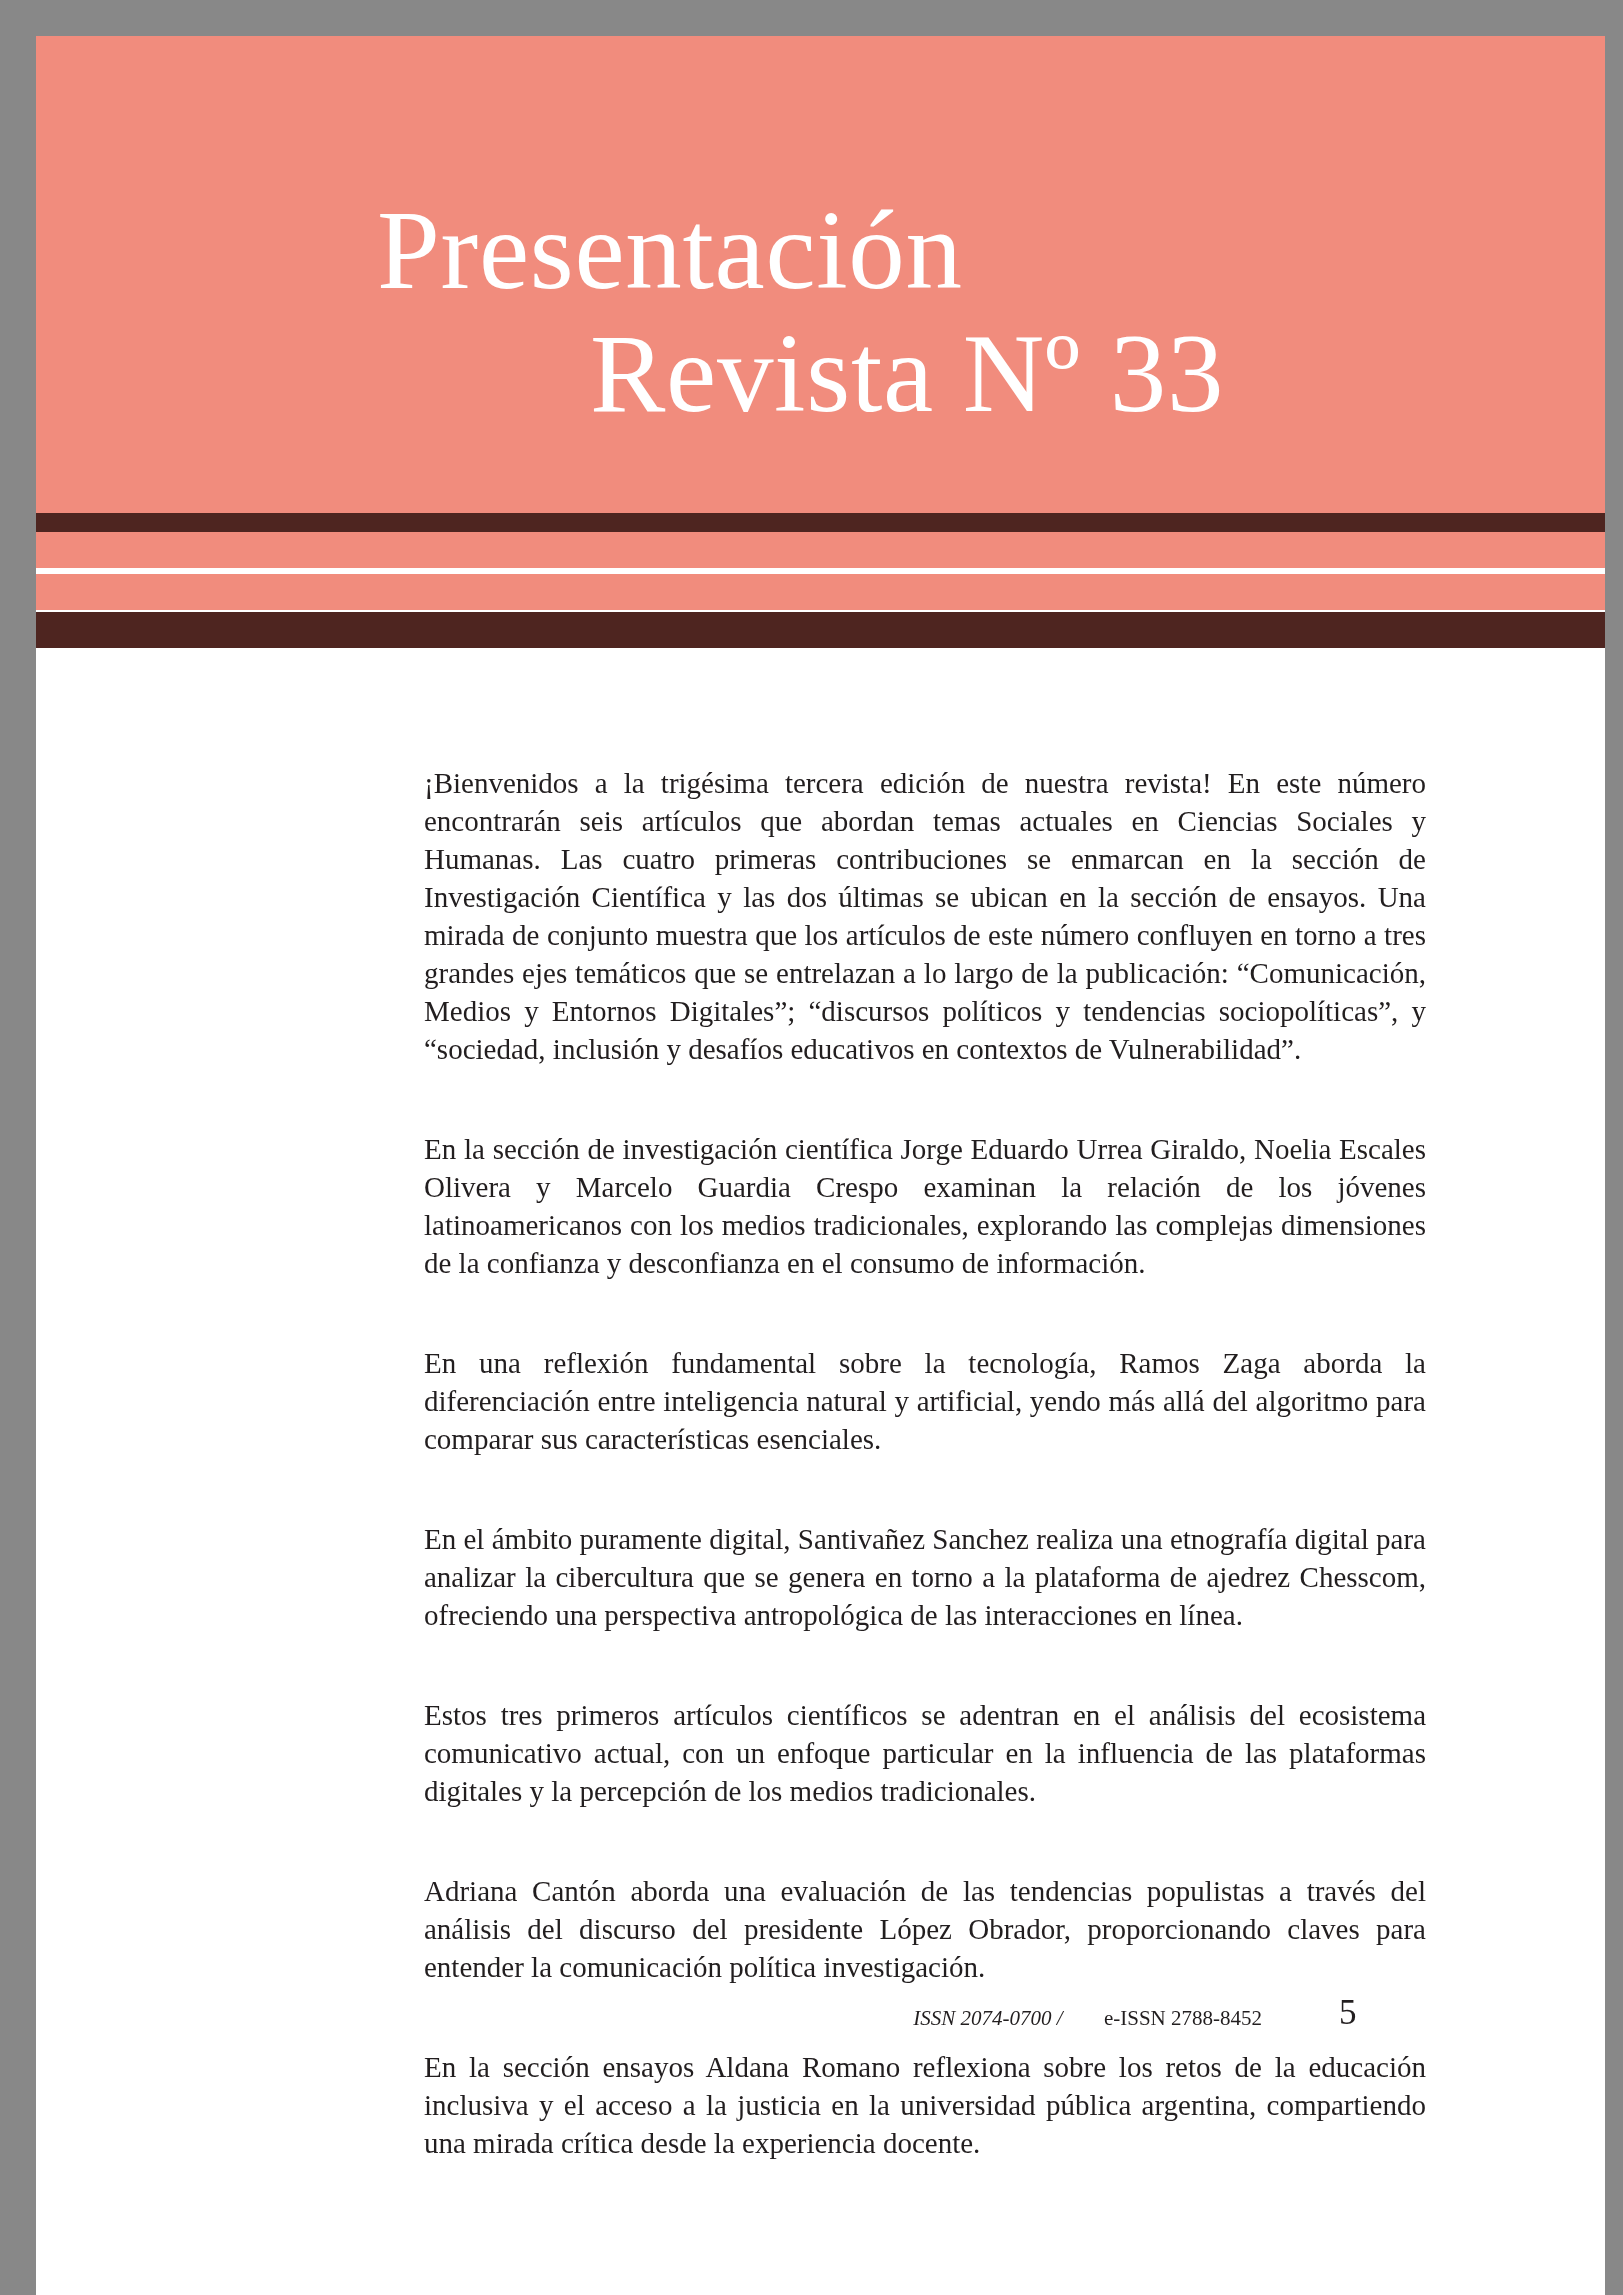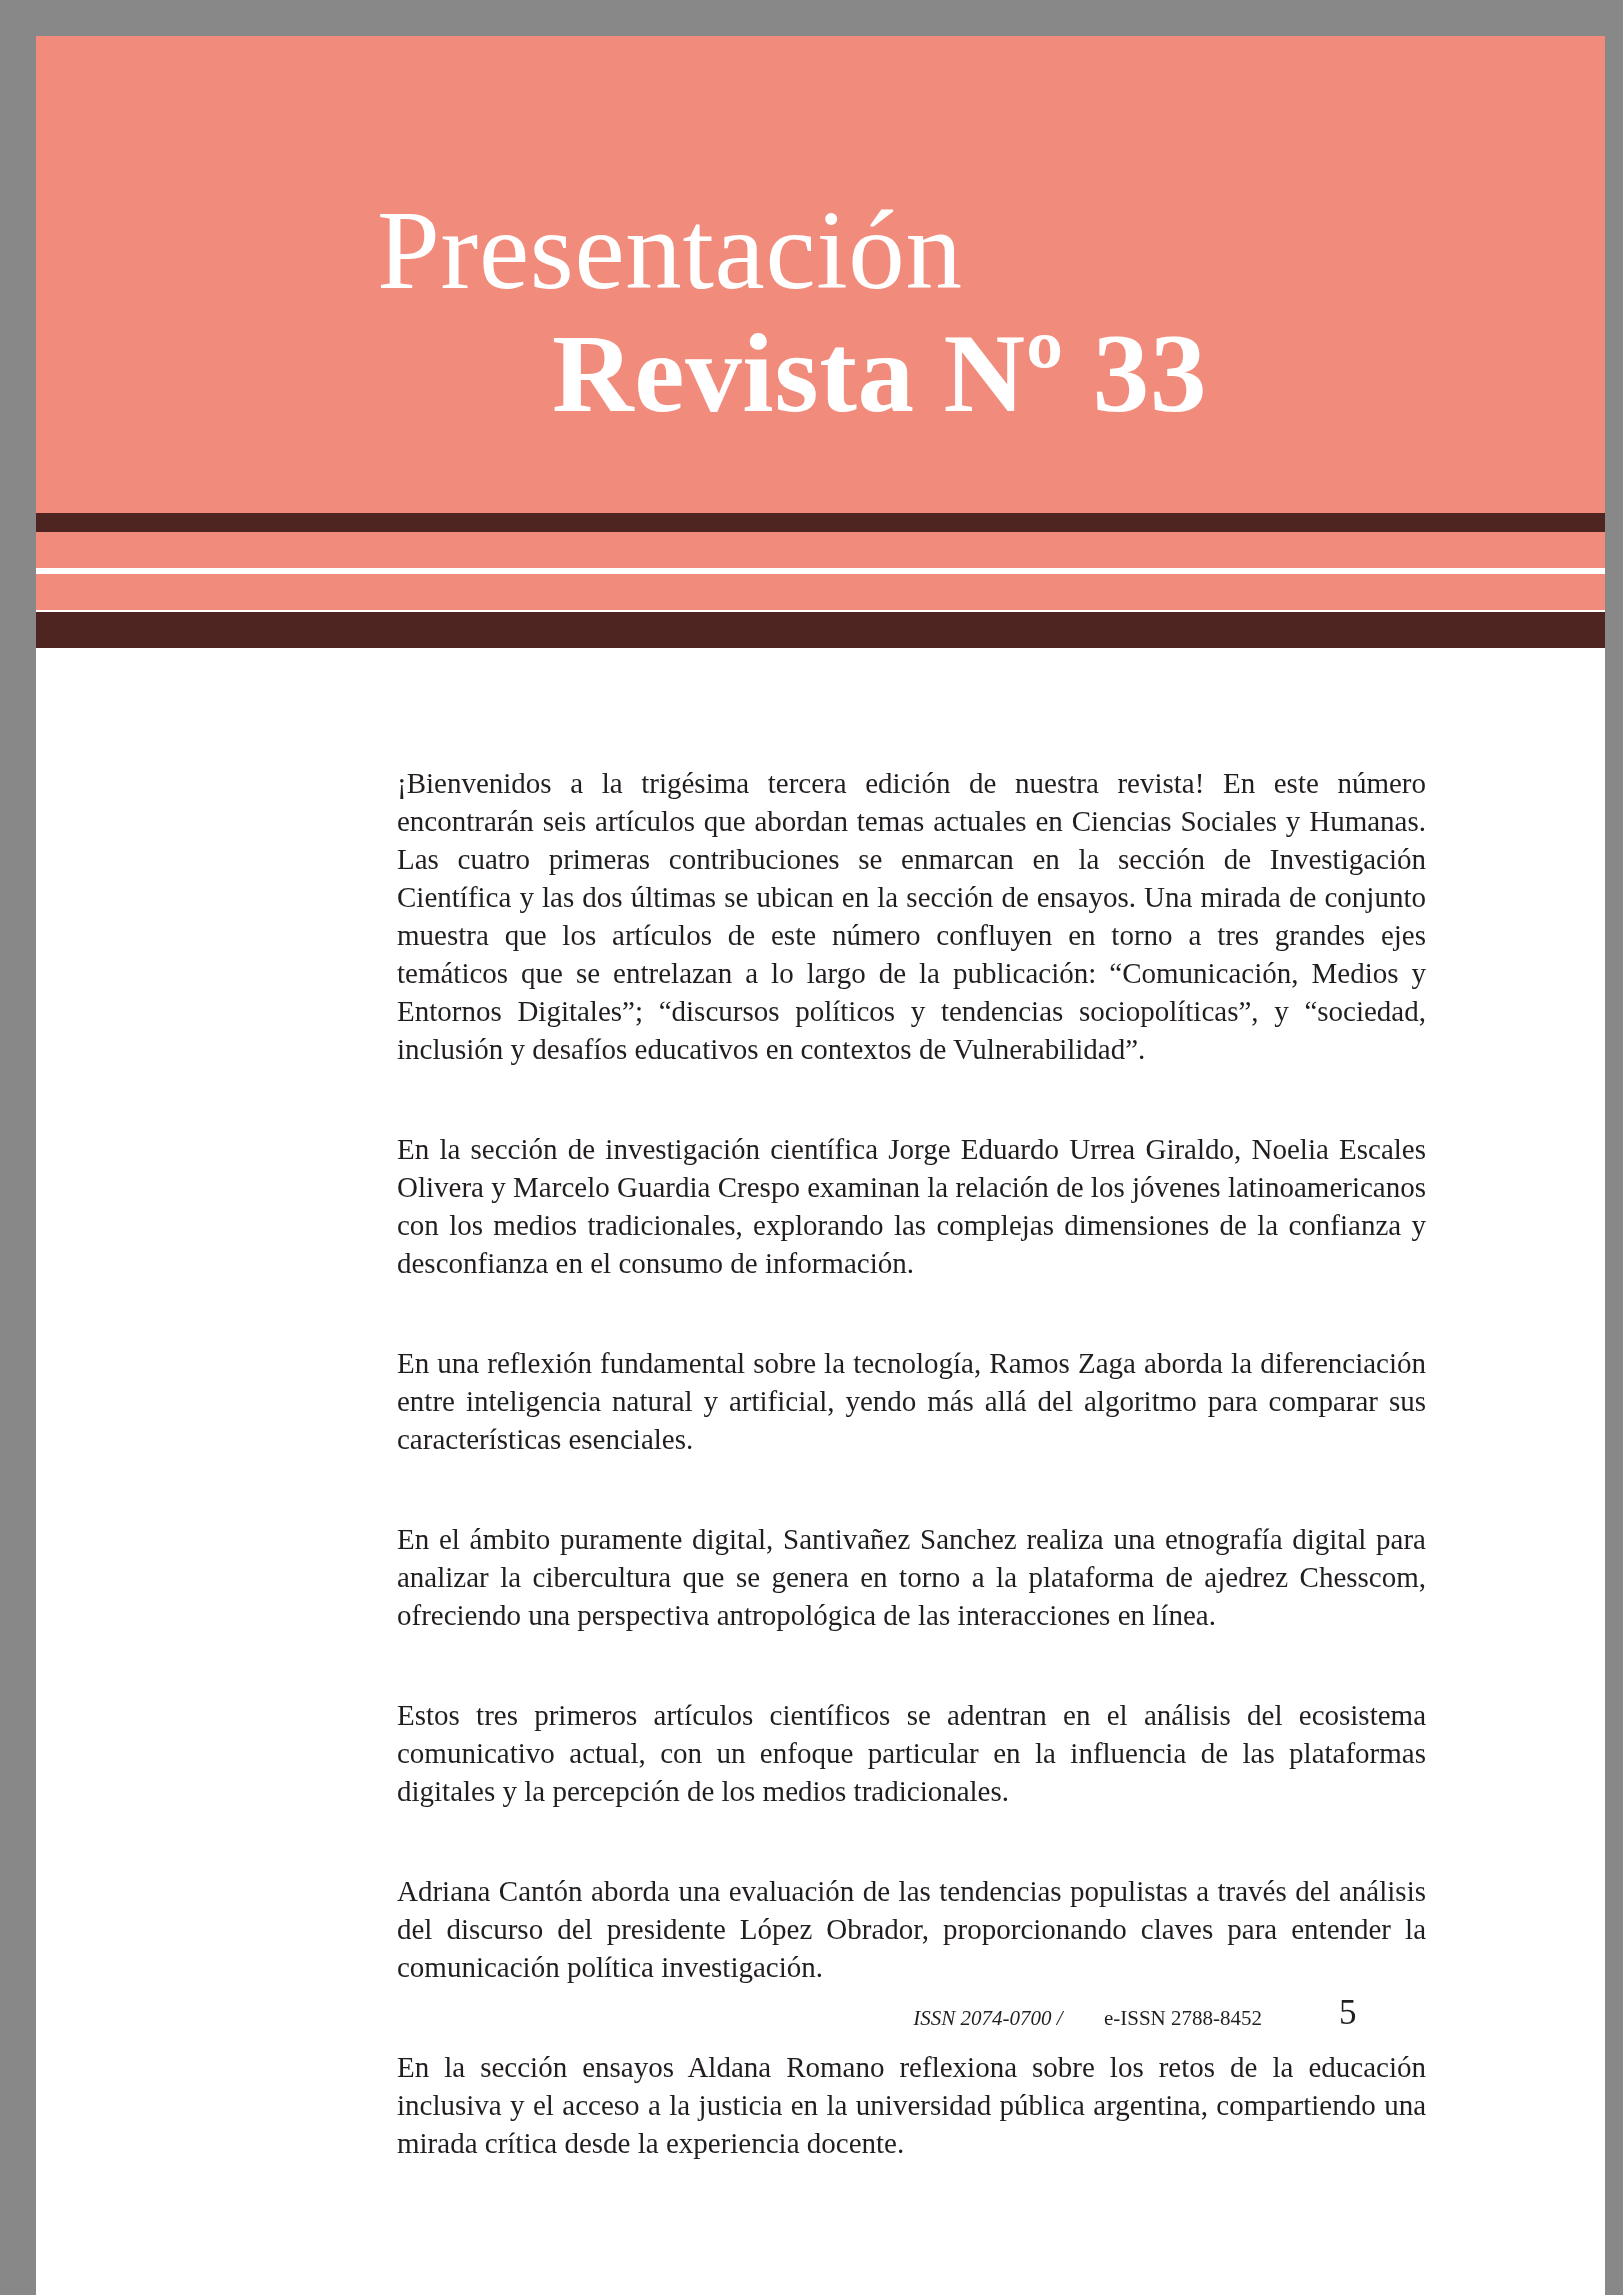--- a/index.html
+++ b/index.html
@@ -28,41 +28,41 @@
   }
   .title-line {
     position: absolute;
     color: #ffffff;
     font-size: 113px;
     line-height: 1;
     white-space: nowrap;
     letter-spacing: 0.7px;
   }
   .title-line.l1 { left: 323px; top: 139px; }
-  .title-line.l2 { left: 498px; top: 262px; font-weight: bold; }
+  .title-line.l2 { left: 536px; top: 262px; }
   .stripe {
     position: absolute;
     left: 0;
     width: 100%;
   }
   .stripe.brown1  { top: 477px; height: 19px; background: var(--brown); }
   .stripe.salmon1 { top: 496px; height: 19.6px; background: var(--salmon); }
   .stripe.salmon2 { top: 538px; height: 19px; background: var(--salmon); }
   .stripe.brown2  { top: 576px; height: 19px; background: var(--brown); }
   .body-text {
     position: absolute;
     left: 325px;
     top: 692px;
     width: 1101px;
     font-size: 29px;
     line-height: 38px;
     text-align: justify;
     color: var(--ink);
   }
-  .body-text p { margin-bottom: 26px; }
+  .body-text p { margin-bottom: 26px; margin-left: 27px; }
   .footer-issn {
     position: absolute;
     top: 1954px;
     right: 361px;
     font-size: 21px;
     line-height: 1;
     white-space: nowrap;
     color: var(--ink);
   }
   .footer-issn .it { font-style: italic; }

